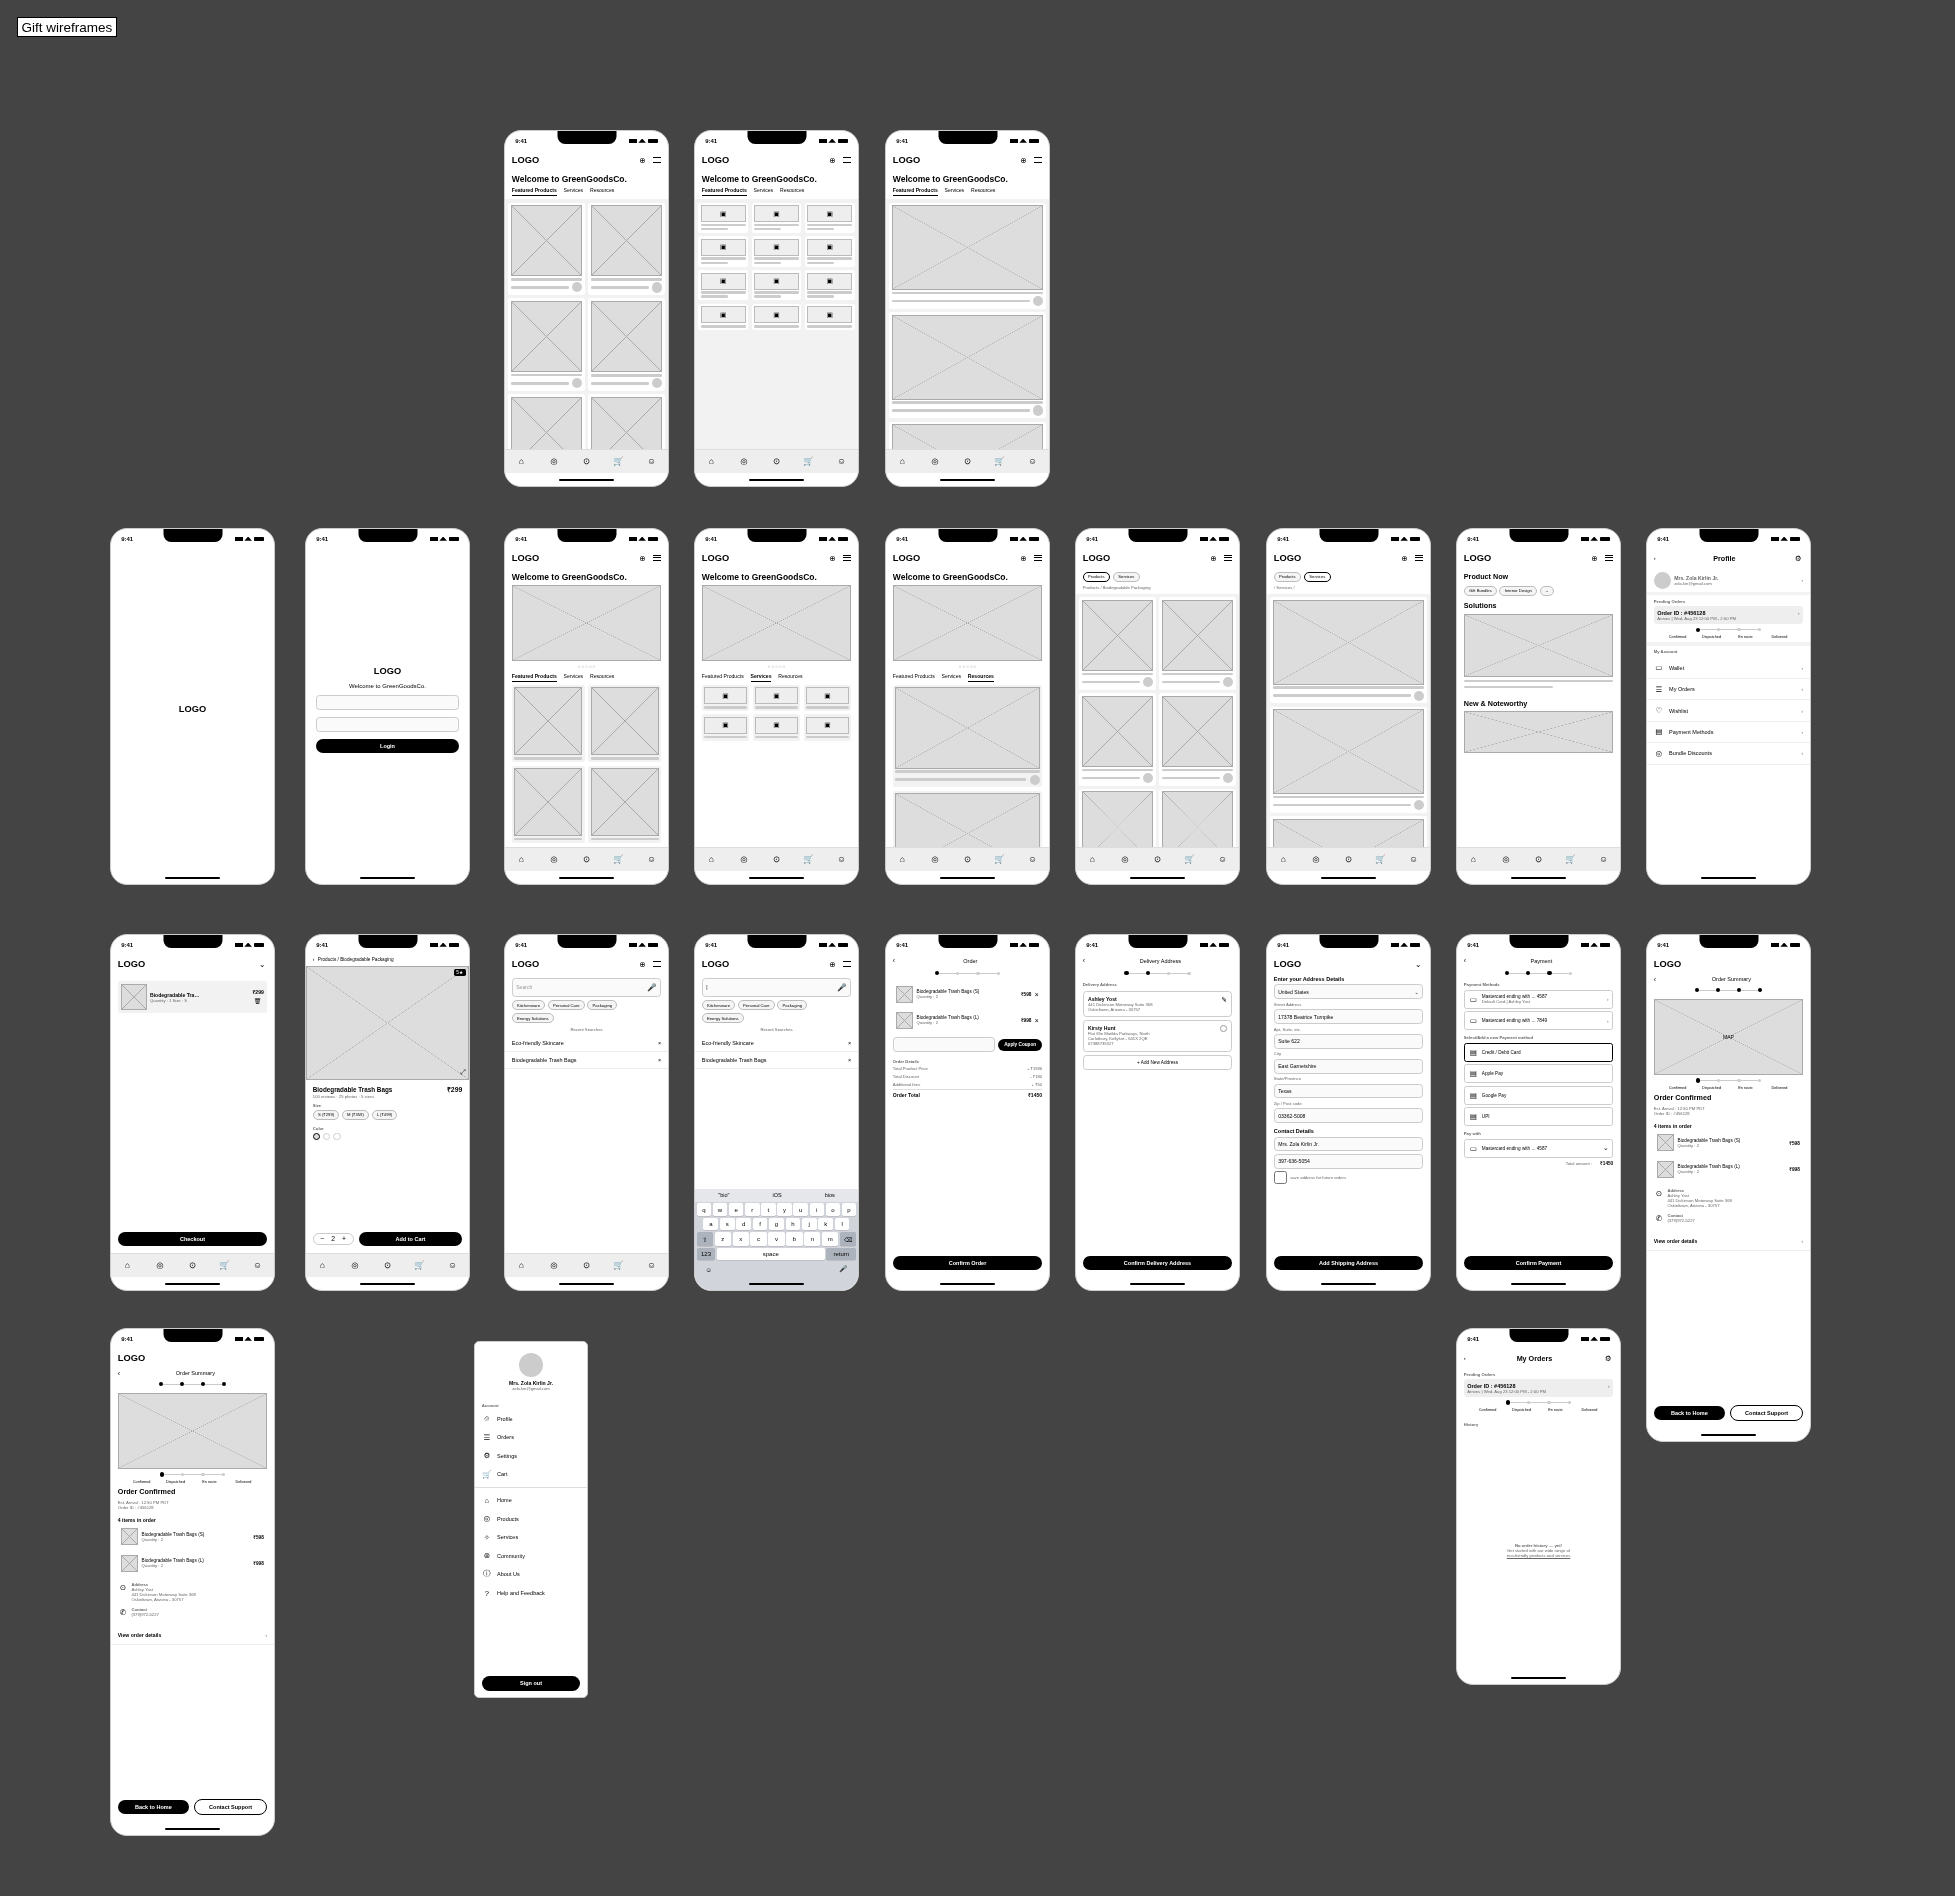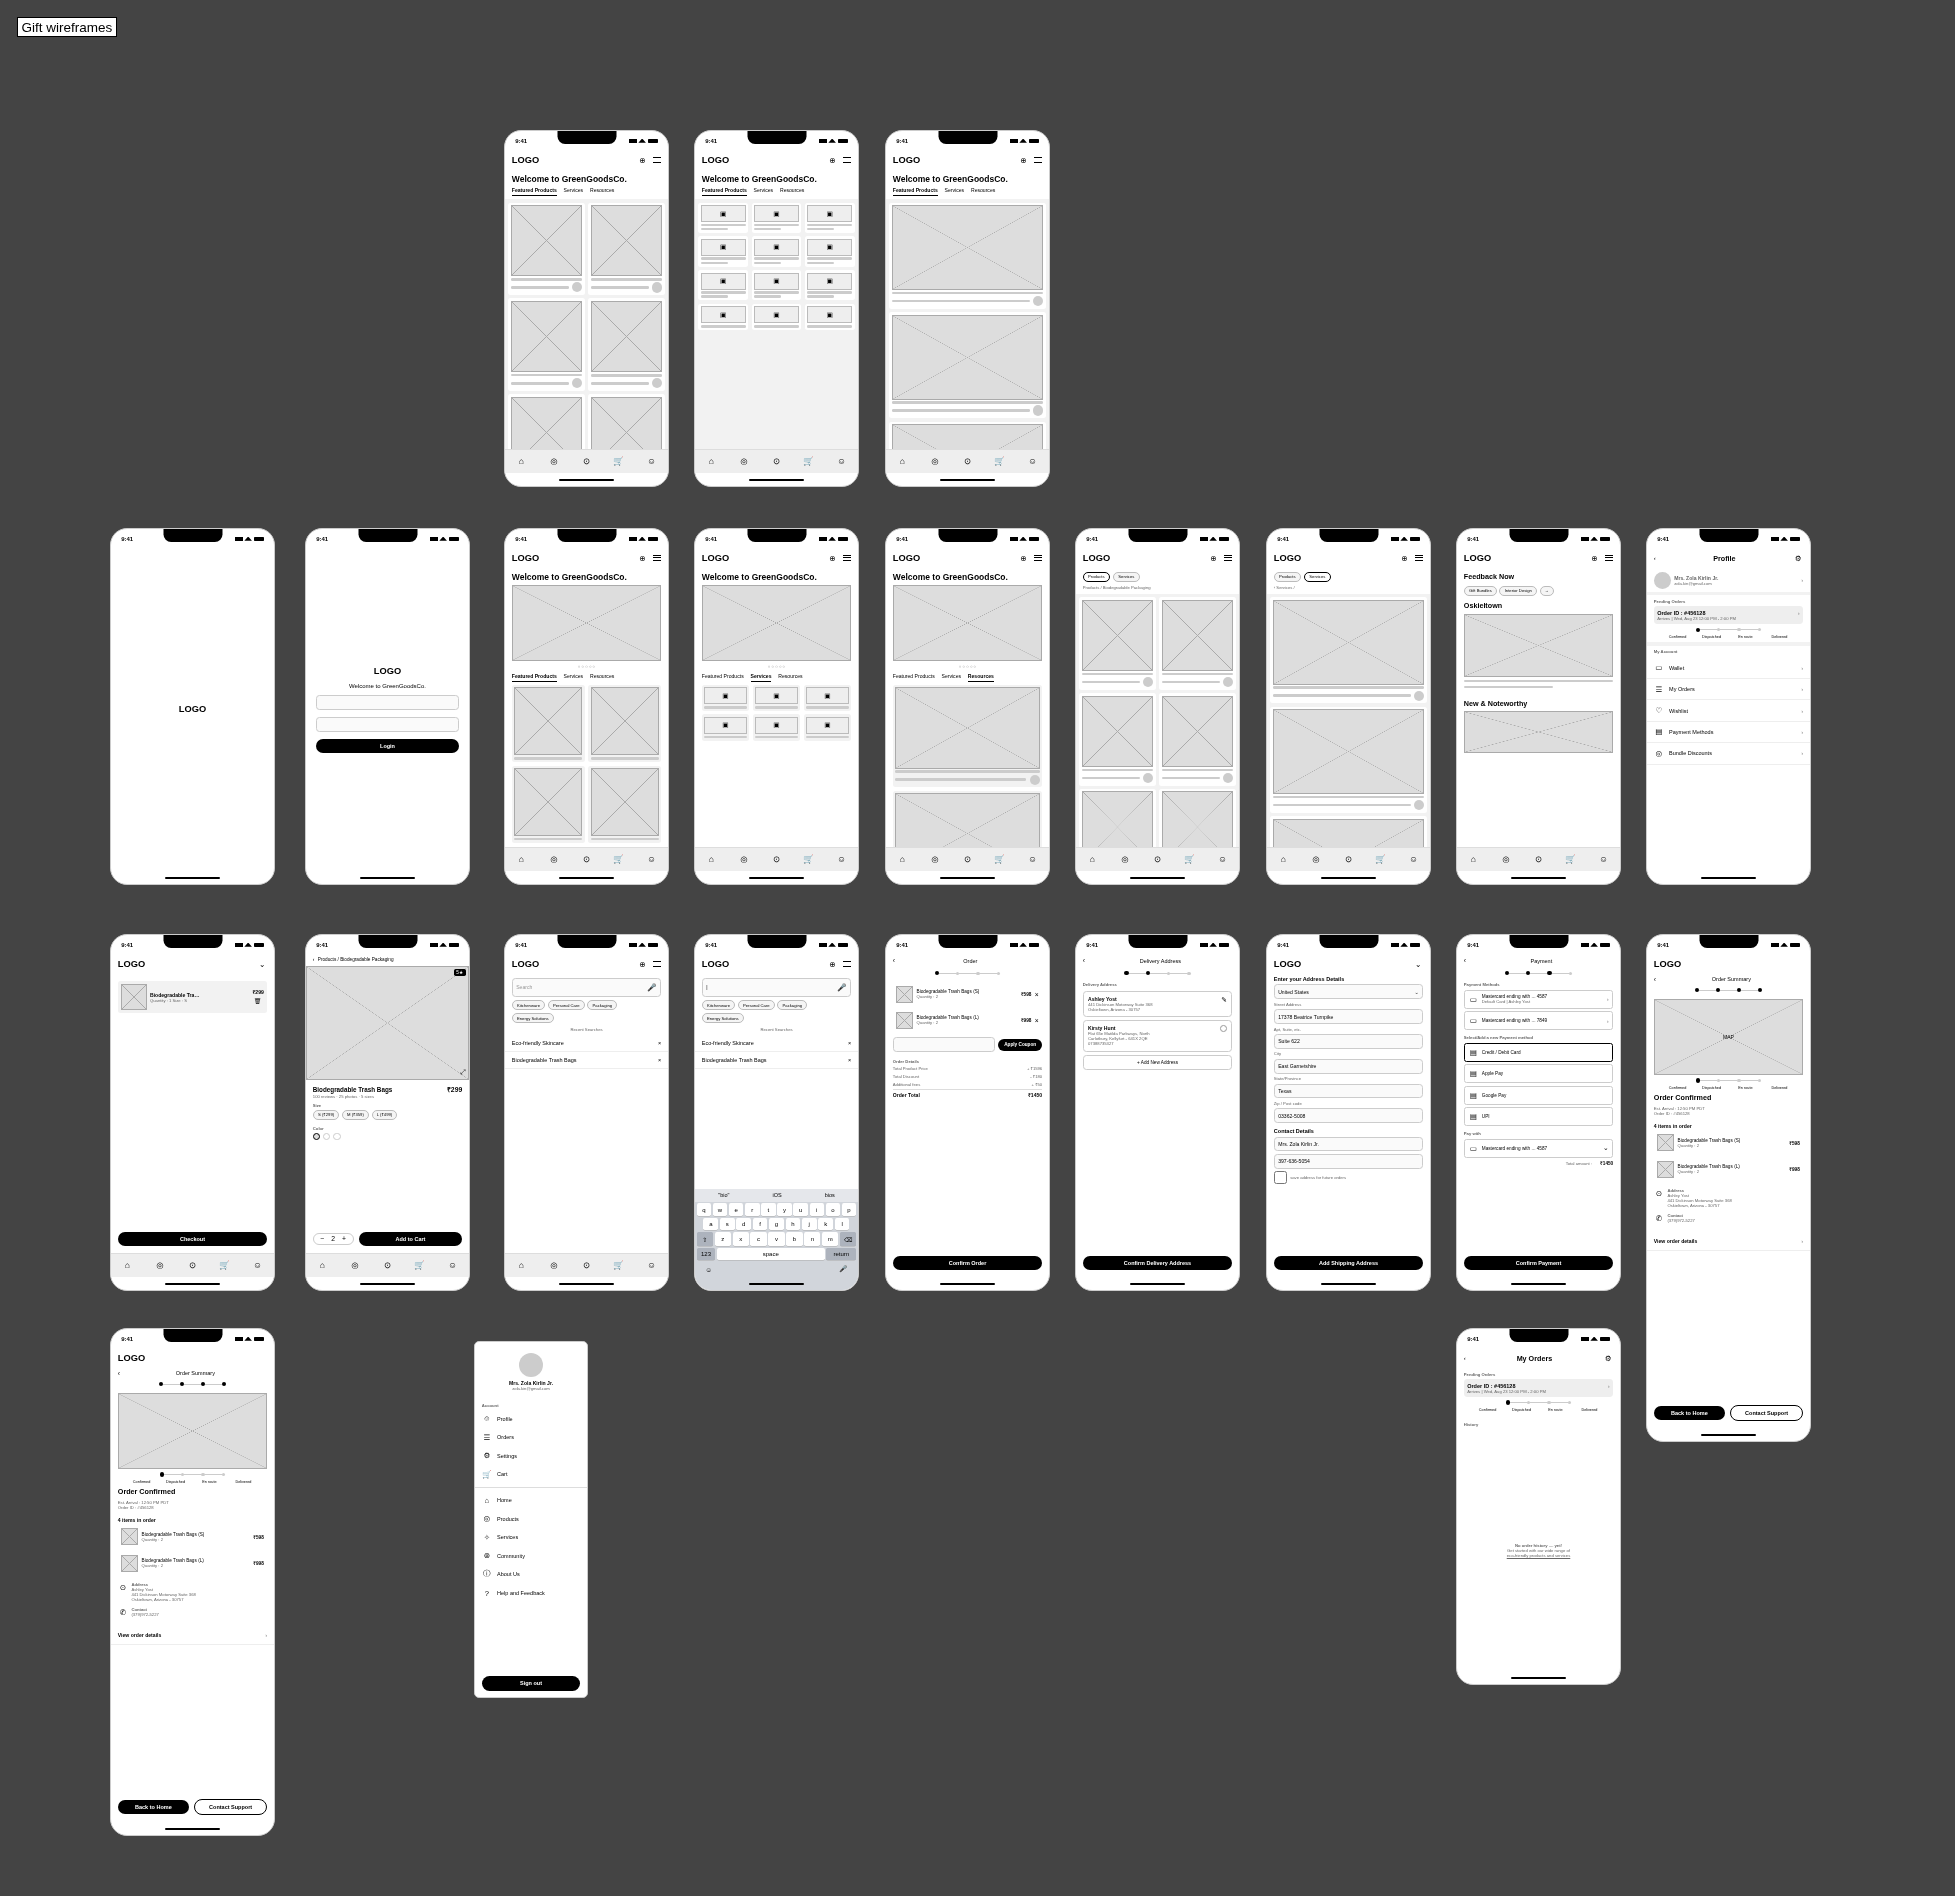--- a/index.html
+++ b/index.html
@@ -631,27 +631,27 @@
         </div>
       </div>
   <div class="appbar">
         <span class="logo">LOGO</span>
         <div class="appicons">
           <span class="icon">⊕</span>
           <span class="hamburger"></span>
         </div>
       </div>
   <div class="content white" style="padding:0 6.8px">
-    <div class="section-title">Feedback Now</div>
+    <div class="section-title">Product Now</div>
     <div class="chip-row">
           <span class="pill">Gift Bundles</span>
           <span class="pill">Interior Design</span>
           <span class="pill">→</span>
         </div>
-    <div class="section-title">Oskieltown</div>
+    <div class="section-title">Solutions</div>
     <div class="imgph" style="height:63px"></div>
     <div class="line" style="margin:3.4px 0"></div>
         <div class="line short"></div>
     <div class="section-title" style="margin-top:6.8px">New &amp; Noteworthy</div>
     <div class="imgph" style="height:42px"></div>
   </div>
   <div class="tabbar">
         <span class="icon">⌂</span>
         <span class="icon">◎</span>
         <span class="icon">⊙</span>

